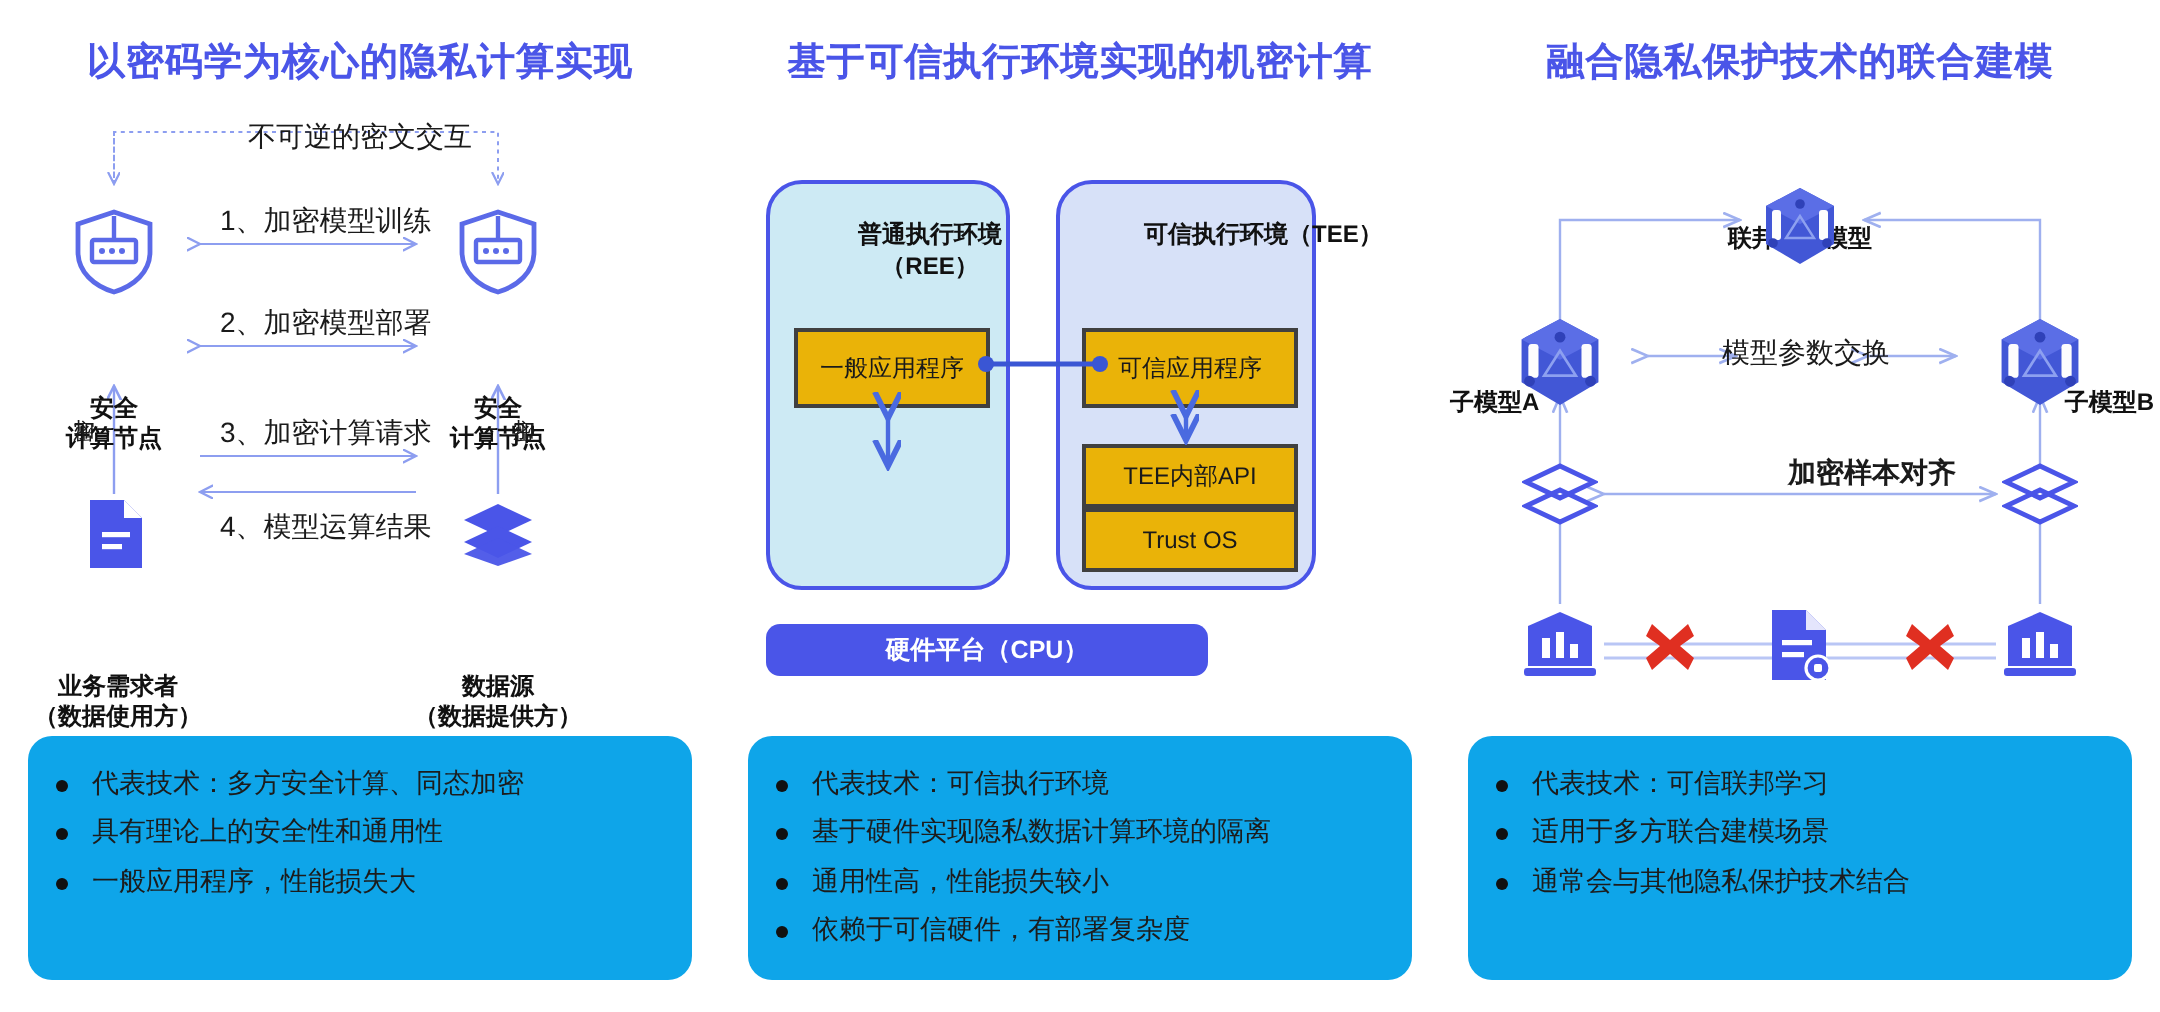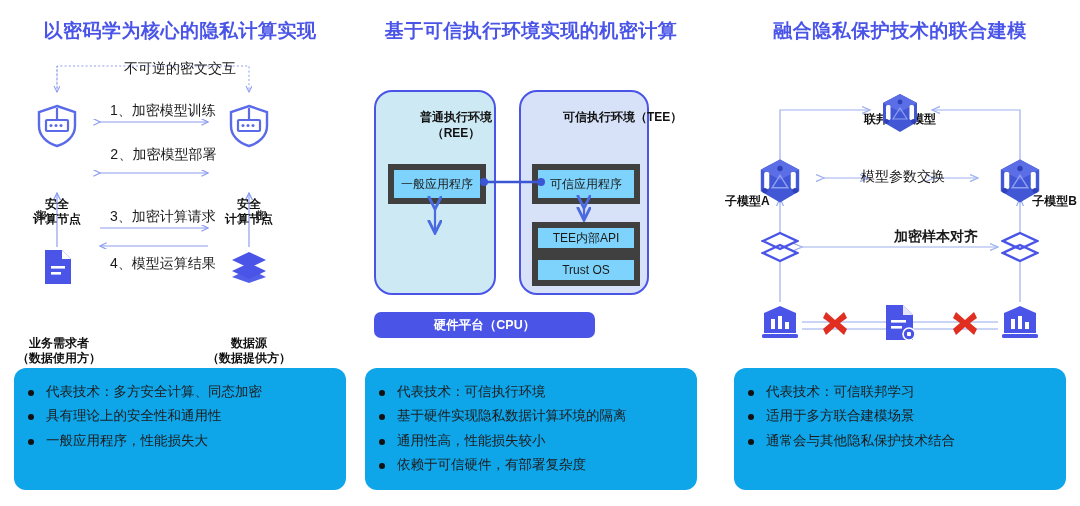--- a/index.html
+++ b/index.html
@@ -7,21 +7,21 @@
     width: 1080px; height: 506px;
     background: #ffffff;
     font-family: "Liberation Sans", "DejaVu Sans", sans-serif;
     overflow: hidden;
   }
   .board { position: relative; width: 1080px; height: 506px; }
 
   
   .col { position: absolute; top: 0; width: 360px; height: 506px; }
   .col-1 { left: 0; }
-  .col-2 { left: 351px; }
+  .col-2 { left: 360px; }
   .col-3 { left: 720px; }
 
   .panel-title {
     position: absolute; top: 18px; left: 0; width: 100%;
     text-align: center;
     font-size: 19px; font-weight: bold; letter-spacing: .5px;
     color: #4a55e8;
     white-space: nowrap;
   }
 
@@ -59,21 +59,21 @@
   }
   .env-ree { background: #cdeaf4; }
   .env-tee { background: #d7e1f8; }
   .env-title {
     position: absolute; left: 0; width: 100%; text-align: center;
     font-size: 12px; font-weight: bold; color: #111; line-height: 1.3;
     white-space: nowrap;
     padding-left: 42px;
   }
   .sub-box {
-    position: absolute; background: #7dd3fc; border: 6px solid #404040;
+    position: absolute; background: #eab308; border: 2px solid #404040;
     display: flex; align-items: center; justify-content: center;
     font-size: 12px; color: #1a1a1a;
   }
   .hw-bar {
     position: absolute; background: #4a55e8; border-radius: 7px;
     display: flex; align-items: center; justify-content: center;
     color: #fff; font-size: 12.5px; font-weight: bold;
   }
 </style>
 </head>
@@ -107,21 +107,21 @@
         <line x1="208" y1="196" x2="100" y2="196" stroke="#8d9ef0" stroke-width="1.1" marker-end="url(#ah1)"></line>
 
         <line x1="57" y1="197" x2="57" y2="143" stroke="#8d9ef0" stroke-width="1.2" marker-end="url(#ah1)"></line>
 
         <line x1="249" y1="197" x2="249" y2="143" stroke="#8d9ef0" stroke-width="1.2" marker-end="url(#ah1)"></line>
       </svg>
 
       <div class="lbl lbl-c" style="left:0; top:10px; width:360px; text-align:center;">不可逆的密文交互</div>
 
       <div class="lbl" style="left:110px; top:52px;">1、加密模型训练</div>
-      <div class="lbl" style="left:110px; top:96px;font-family:Liberation Mono, monospace;">2、加密模型部署</div>
+      <div class="lbl" style="left:110px; top:103px;">2、加密模型部署</div>
       <div class="lbl" style="left:110px; top:158px;">3、加密计算请求</div>
       <div class="lbl" style="left:110px; top:205px;">4、模型运算结果</div>
 
       <div class="icon-holder" style="left:33px; top:52px;">
         <svg width="48" height="48" viewBox="0 0 48 48">
           <path d="M24 4 L42 10 V24 C42 34 34 41 24 44 C14 41 6 34 6 24 V10 Z" fill="none" stroke="#5b6ae8" stroke-width="2.4"></path>
           <rect x="13" y="18" width="22" height="11" fill="#fff" stroke="#5b6ae8" stroke-width="2.2" rx="1"></rect>
           <circle cx="18" cy="23.5" r="1.5" fill="#5b6ae8"></circle>
           <circle cx="23" cy="23.5" r="1.5" fill="#5b6ae8"></circle>
           <circle cx="28" cy="23.5" r="1.5" fill="#5b6ae8"></circle>

